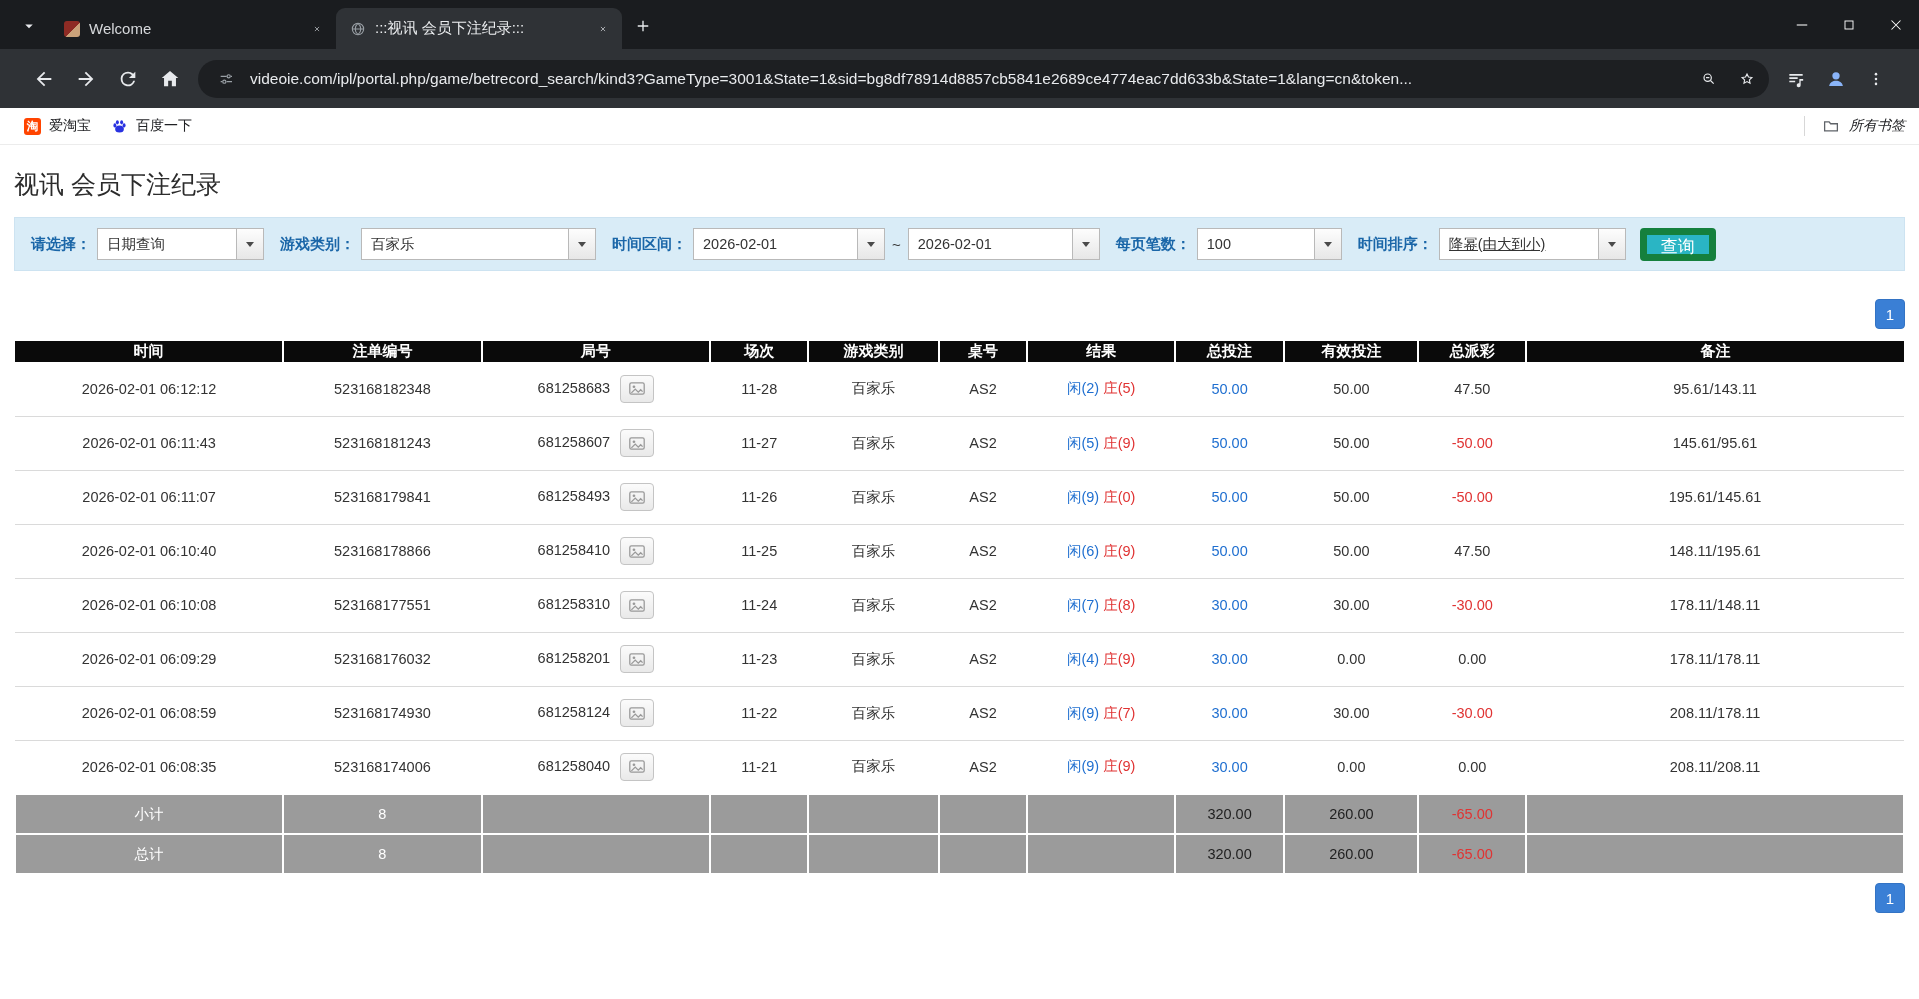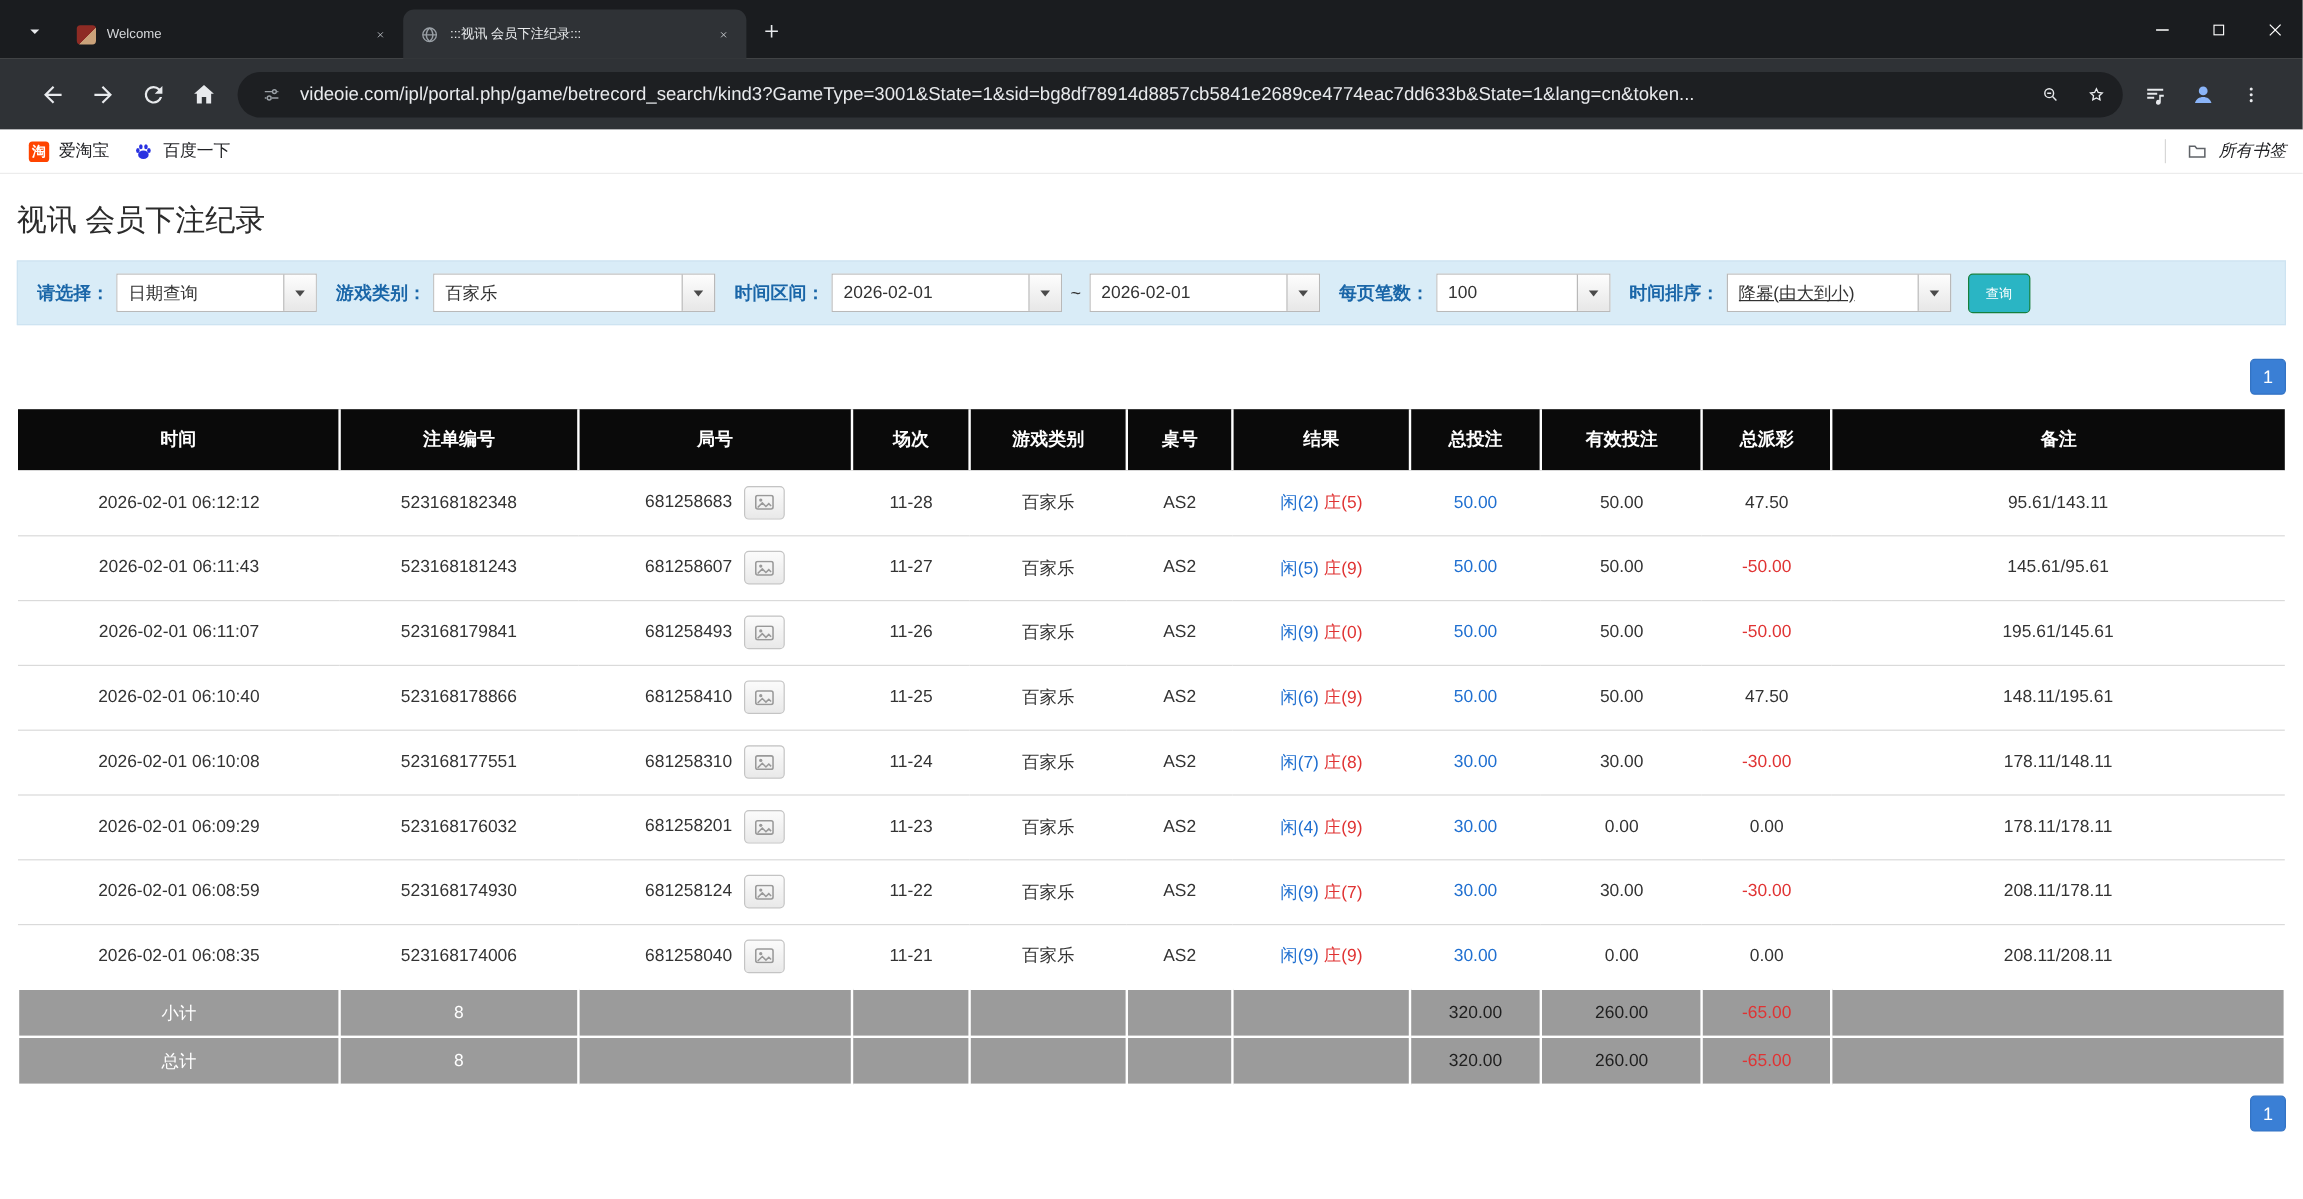--- a/index.html
+++ b/index.html
@@ -8,21 +8,21 @@
        font-family:"Liberation Sans","DejaVu Sans",sans-serif;}
 
   
   .titlebar{height:49px;background:#1a1c1f;display:flex;align-items:flex-end;padding-left:8px;}
   .tab-search{width:34px;height:34px;margin:0 4px 6px;background:transparent;border:none;border-radius:50%;
               display:flex;align-items:center;justify-content:center;cursor:pointer;}
   .tab{width:286px;height:41px;display:flex;align-items:center;gap:9px;padding:0 8px 0 13px;
        border-radius:9px 9px 0 0;cursor:pointer;}
   .tab.inactive{color:#d6d8db;}
   .tab.active{background:#2f3236;color:#eceef0;}
-  .tab-title{flex:1;min-width:0;font-size:11px;white-space:nowrap;overflow:hidden;text-overflow:ellipsis;}
+  .tab-title{flex:1;min-width:0;font-size:15px;white-space:nowrap;overflow:hidden;text-overflow:ellipsis;}
   .tab-close{width:22px;height:22px;flex:none;border-radius:50%;border:none;background:transparent;
              display:flex;align-items:center;justify-content:center;cursor:pointer;}
   .favicon{width:17px;height:17px;flex:none;display:flex;align-items:center;justify-content:center;}
   .fav-welcome{width:16px;height:16px;border-radius:3px;background:linear-gradient(135deg,#8e2b24 0 55%,#caa27a 55% 100%);}
   .new-tab{width:34px;height:34px;margin:0 0 6px 4px;background:transparent;border:none;border-radius:50%;
            display:flex;align-items:center;justify-content:center;cursor:pointer;}
   .win-controls{margin-left:auto;display:flex;height:49px;}
   .win-btn{width:47px;height:49px;border:none;background:transparent;display:flex;align-items:center;justify-content:center;cursor:pointer;}
 
   .navbar{height:59px;background:#2f3236;display:flex;align-items:center;padding:0 24px;gap:2px;}
@@ -54,35 +54,35 @@
               padding:0 16px;font-size:15px;}
   .f-label{color:#1a66a8;font-weight:700;white-space:nowrap;margin:0 6px 0 16px;}
   .f-label.first{margin-left:0;}
   .combo{display:flex;height:32px;border:1px solid #b9b9b9;background:#fff;flex:none;}
   .combo input{border:0;outline:0;padding:0 9px;font-size:14.5px;color:#333;font-family:inherit;background:#fff;min-width:0;}
   .w1{width:138px;} .w2{width:206px;} .w3{width:163px;} .w4{width:116px;} .w5{width:158px;text-decoration:underline;}
   .arrow-btn{width:27px;border:0;border-left:1px solid #b9b9b9;background:linear-gradient(#fdfdfd,#e7e7e7);
              display:flex;align-items:center;justify-content:center;cursor:pointer;padding:0;}
   .caret{width:0;height:0;border-left:4.5px solid transparent;border-right:4.5px solid transparent;border-top:5.5px solid #4a4a4a;}
   .tilde{margin:0 7px;color:#333;}
-  .query-btn{margin-left:14px;height:33px;padding:0 14px;background:#2ab5c4;border:1px solid #15803d;
-             border-radius:4px;color:#fff;font-size:11px;font-family:inherit;cursor:pointer;}
+  .query-btn{margin-left:14px;height:33px;padding:0 14px;background:#2ab5c4;border:7px solid #15803d;
+             border-radius:4px;color:#fff;font-size:17px;font-family:inherit;cursor:pointer;}
 
   .info-bar{margin-top:22px;background:#dff0d8;border:1px solid #d3e8c4;height:48px;display:flex;
             align-items:center;justify-content:space-between;padding:0 16px;font-size:14.5px;color:#474747;}
   .info-right{color:#e03c3c;}
 
   .pager{display:flex;justify-content:flex-end;}
   .pager.top{margin:28px 0 12px;}
   .pager.bottom{margin:8px 0 0;}
   .page-btn{width:30px;height:30px;background:#3a7fd5;border:1px solid #3373c4;border-radius:4px;color:#fff;
             font-size:15px;font-family:inherit;cursor:pointer;}
 
   table.bet{width:100%;border-collapse:collapse;table-layout:fixed;font-size:14.5px;color:#333;}
-  thead th{background:#0a0a0a;color:#fff;font-weight:700;height:51px;font-size:15px;border-right:2px solid #fff;}
+  thead th{background:#0a0a0a;color:#fff;font-weight:700;height:21px;font-size:15px;border-right:2px solid #fff;}
   thead th:last-child{border-right:0;}
   tbody td{height:54px;text-align:center;background:#fff;border-bottom:1px solid #dadada;overflow:hidden;white-space:nowrap;}
   .res-p{color:#1f6fd0;}
   .res-b{color:#e03333;}
   td.cell-link{color:#1f6fd0;cursor:pointer;}
   .round-btn{width:34px;height:28px;margin-left:10px;vertical-align:middle;border:1px solid #c4c4c4;border-radius:4px;
              background:linear-gradient(#fbfbfb,#e9e9e9);display:inline-flex;align-items:center;justify-content:center;cursor:pointer;}
   tfoot td{background:#9b9b9b;height:40px;text-align:center;border:2px solid #fff;color:#fff;font-size:14.5px;}
   tfoot td.f-num{color:#1f1f1f;}
   .neg{color:#e03333 !important;}

